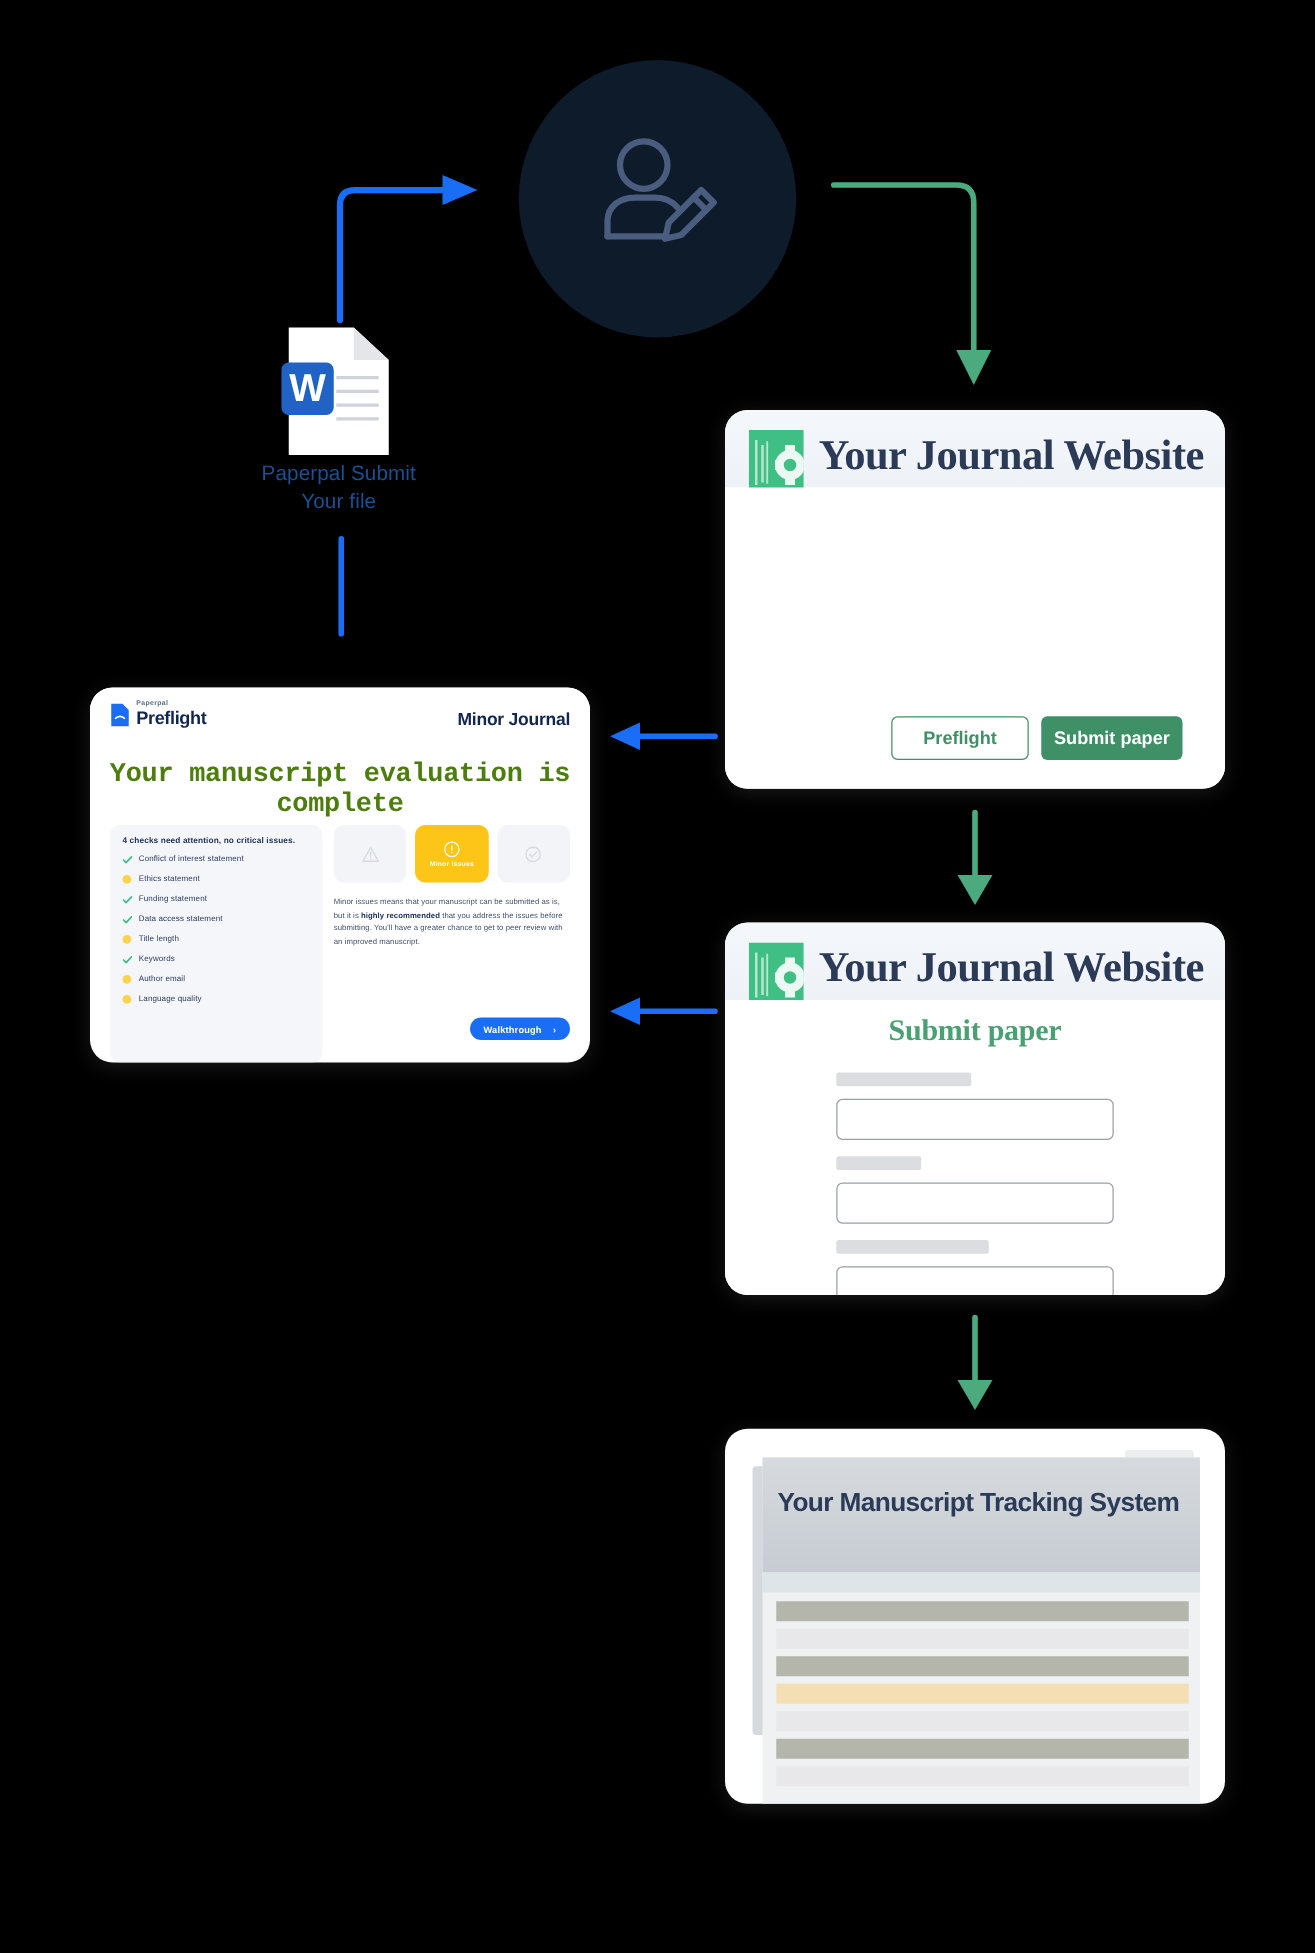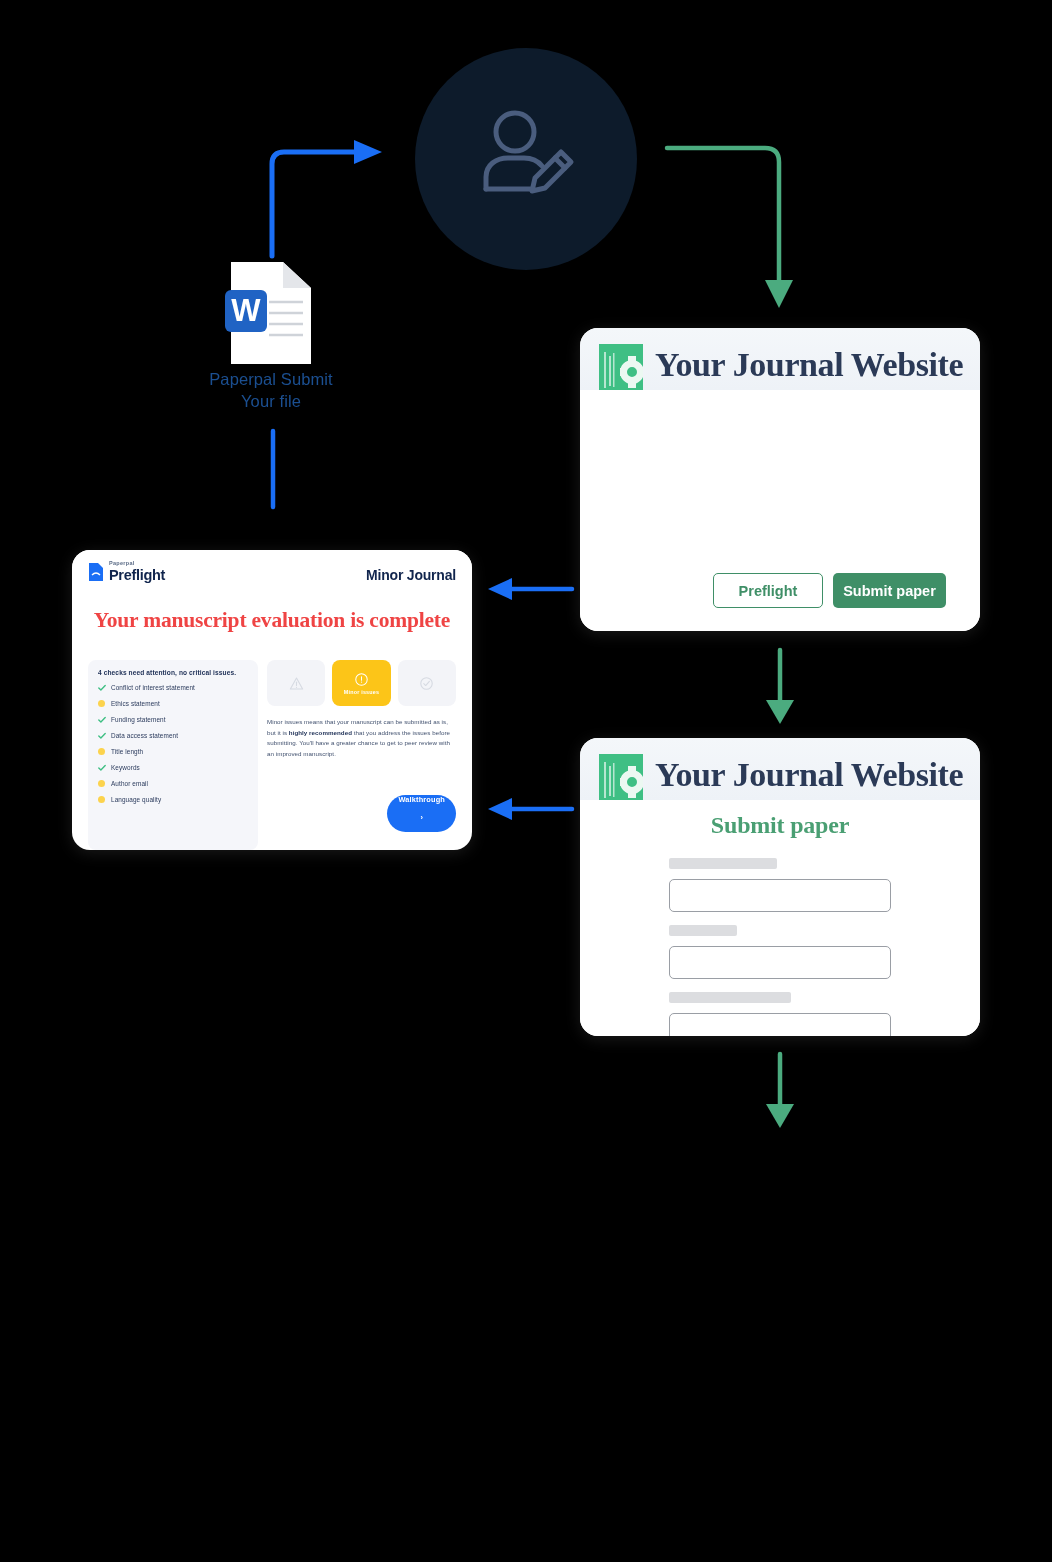--- a/index.html
+++ b/index.html
@@ -43,22 +43,22 @@
   }
   #pf-logo{position:absolute;left:16px;top:11px;display:flex;align-items:center;gap:5px;}
   #pf-logo-mark{width:16px;height:20px;}
   #pf-logo-text{display:flex;flex-direction:column;line-height:1;}
   #pf-logo-sub{font-size:5.5px;color:#5a6b86;letter-spacing:.3px;margin-bottom:1.5px;font-weight:600;}
   #pf-logo-main{font-size:14.5px;color:#11254d;font-weight:700;letter-spacing:-.3px;}
   #pf-journal{position:absolute;right:16px;top:17px;font-size:14px;font-weight:700;color:#11254d;letter-spacing:-.2px;}
 
   #pf-title{
     position:absolute;left:0;top:58px;width:100%;text-align:center;
-    font-family:Liberation Serif, serif;font-weight:700;font-size:21.5px;
-    color:#ef4444;letter-spacing:-.2px;
+    font-family:Liberation Mono, monospace;font-weight:700;font-size:21.5px;
+    color:#4d7c0f;letter-spacing:-.2px;
   }
 
   #pf-body{position:absolute;left:16px;top:110px;right:16px;bottom:0;display:flex;gap:9px;}
   #pf-checks{
     width:170px;background:#f5f6fa;border-radius:8px;padding:9px 10px 0 10px;
     box-sizing:border-box;overflow:hidden;
   }
   #pf-checks-head{font-size:6.6px;font-weight:700;color:#1c2e55;margin-bottom:8px;letter-spacing:.1px;}
   .check-row{display:flex;align-items:center;gap:6px;margin-bottom:9px;}
   .check-dot{width:7px;height:7px;flex:0 0 7px;position:relative;}
@@ -74,24 +74,23 @@
   }
   .status-tile.active{background:#fcc518;}
   .status-tile .st-label{font-size:5.4px;font-weight:700;color:#ffffff;letter-spacing:.2px;}
   #pf-paragraph{
     margin-top:11px;font-size:6.2px;line-height:10.5px;color:#40506e;letter-spacing:.05px;
   }
   #pf-paragraph b{color:#1c2e55;}
   #pf-walkthrough{
     position:absolute;right:0;bottom:18px;
     background:#1a6ef5;color:#fff;border:none;border-radius:20px;
-    height:37px;padding:0 11px;font-size:7.4px;font-weight:700;
+    height:18px;padding:0 11px;font-size:7.4px;font-weight:700;
     display:flex;align-items:center;gap:9px;font-family:inherit;cursor:pointer;
     letter-spacing:.15px;
-    flex-direction:column;
   }
 
   
   #journal-card-1{left:580px;top:328px;width:400px;height:303px;border-radius:18px;overflow:hidden;}
   #journal-card-2{left:580px;top:738px;width:400px;height:298px;border-radius:18px;overflow:hidden;}
 
   .jw-header{
     position:absolute;left:0;top:0;width:100%;height:62px;
     background:linear-gradient(180deg,#f4f7fa 0%,#eef2f7 100%);
   }
@@ -383,14 +382,32 @@
       <div class="form-input" style="top:79px;"></div>
 
       <div class="form-label-bar" style="left:89px;top:125px;width:68px;"></div>
       <div class="form-input" style="top:146px;"></div>
 
       <div class="form-label-bar" style="left:89px;top:192px;width:122px;"></div>
       <div class="form-input" style="top:213px;"></div>
     </div>
   </div>
 
+  <div class="abs card" id="mts-card">
+    <div id="mts-tab"></div>
+    <div id="mts-spine"></div>
+    <div id="mts-inner">
+      <div id="mts-topbar"></div>
+      <div id="mts-title">Your Manuscript Tracking System</div>
+      <div id="mts-subbar"></div>
+      <div id="mts-rows">
+          <div class="mts-row grey" style="top: 0px;"></div>
+          <div class="mts-row light" style="top: 22px;"></div>
+          <div class="mts-row grey" style="top: 44px;"></div>
+          <div class="mts-row amber" style="top: 66px;"></div>
+          <div class="mts-row light" style="top: 88px;"></div>
+          <div class="mts-row grey" style="top: 110px;"></div>
+          <div class="mts-row light" style="top: 132px;"></div>
+        </div>
+    </div>
+  </div>
 
 </div>
 
 </body></html>

